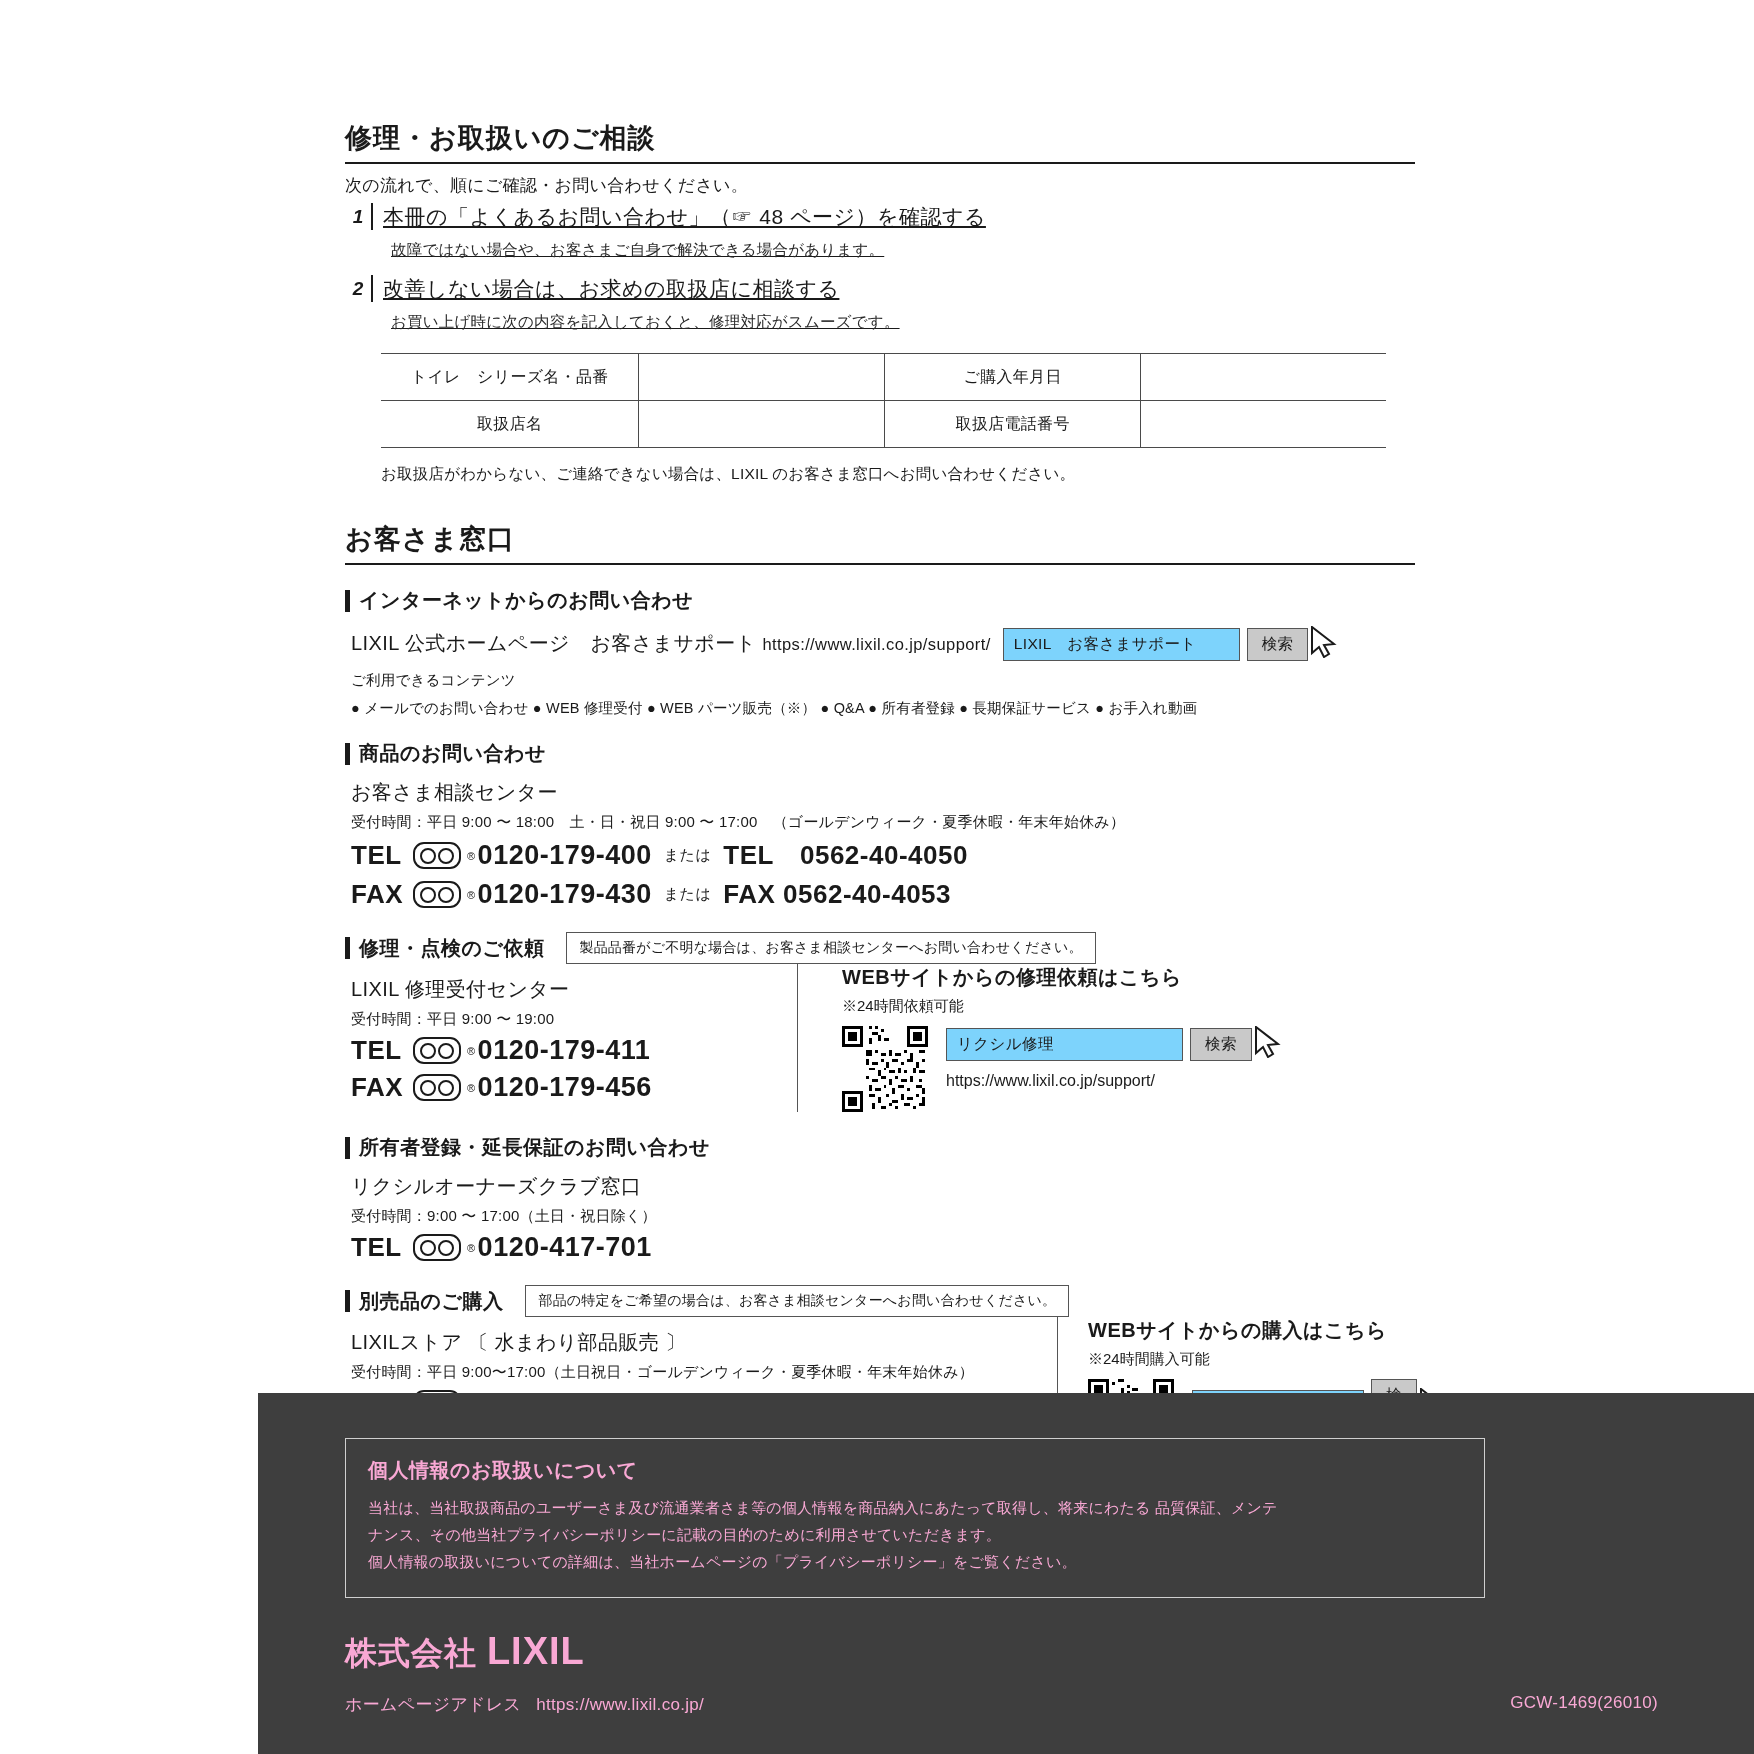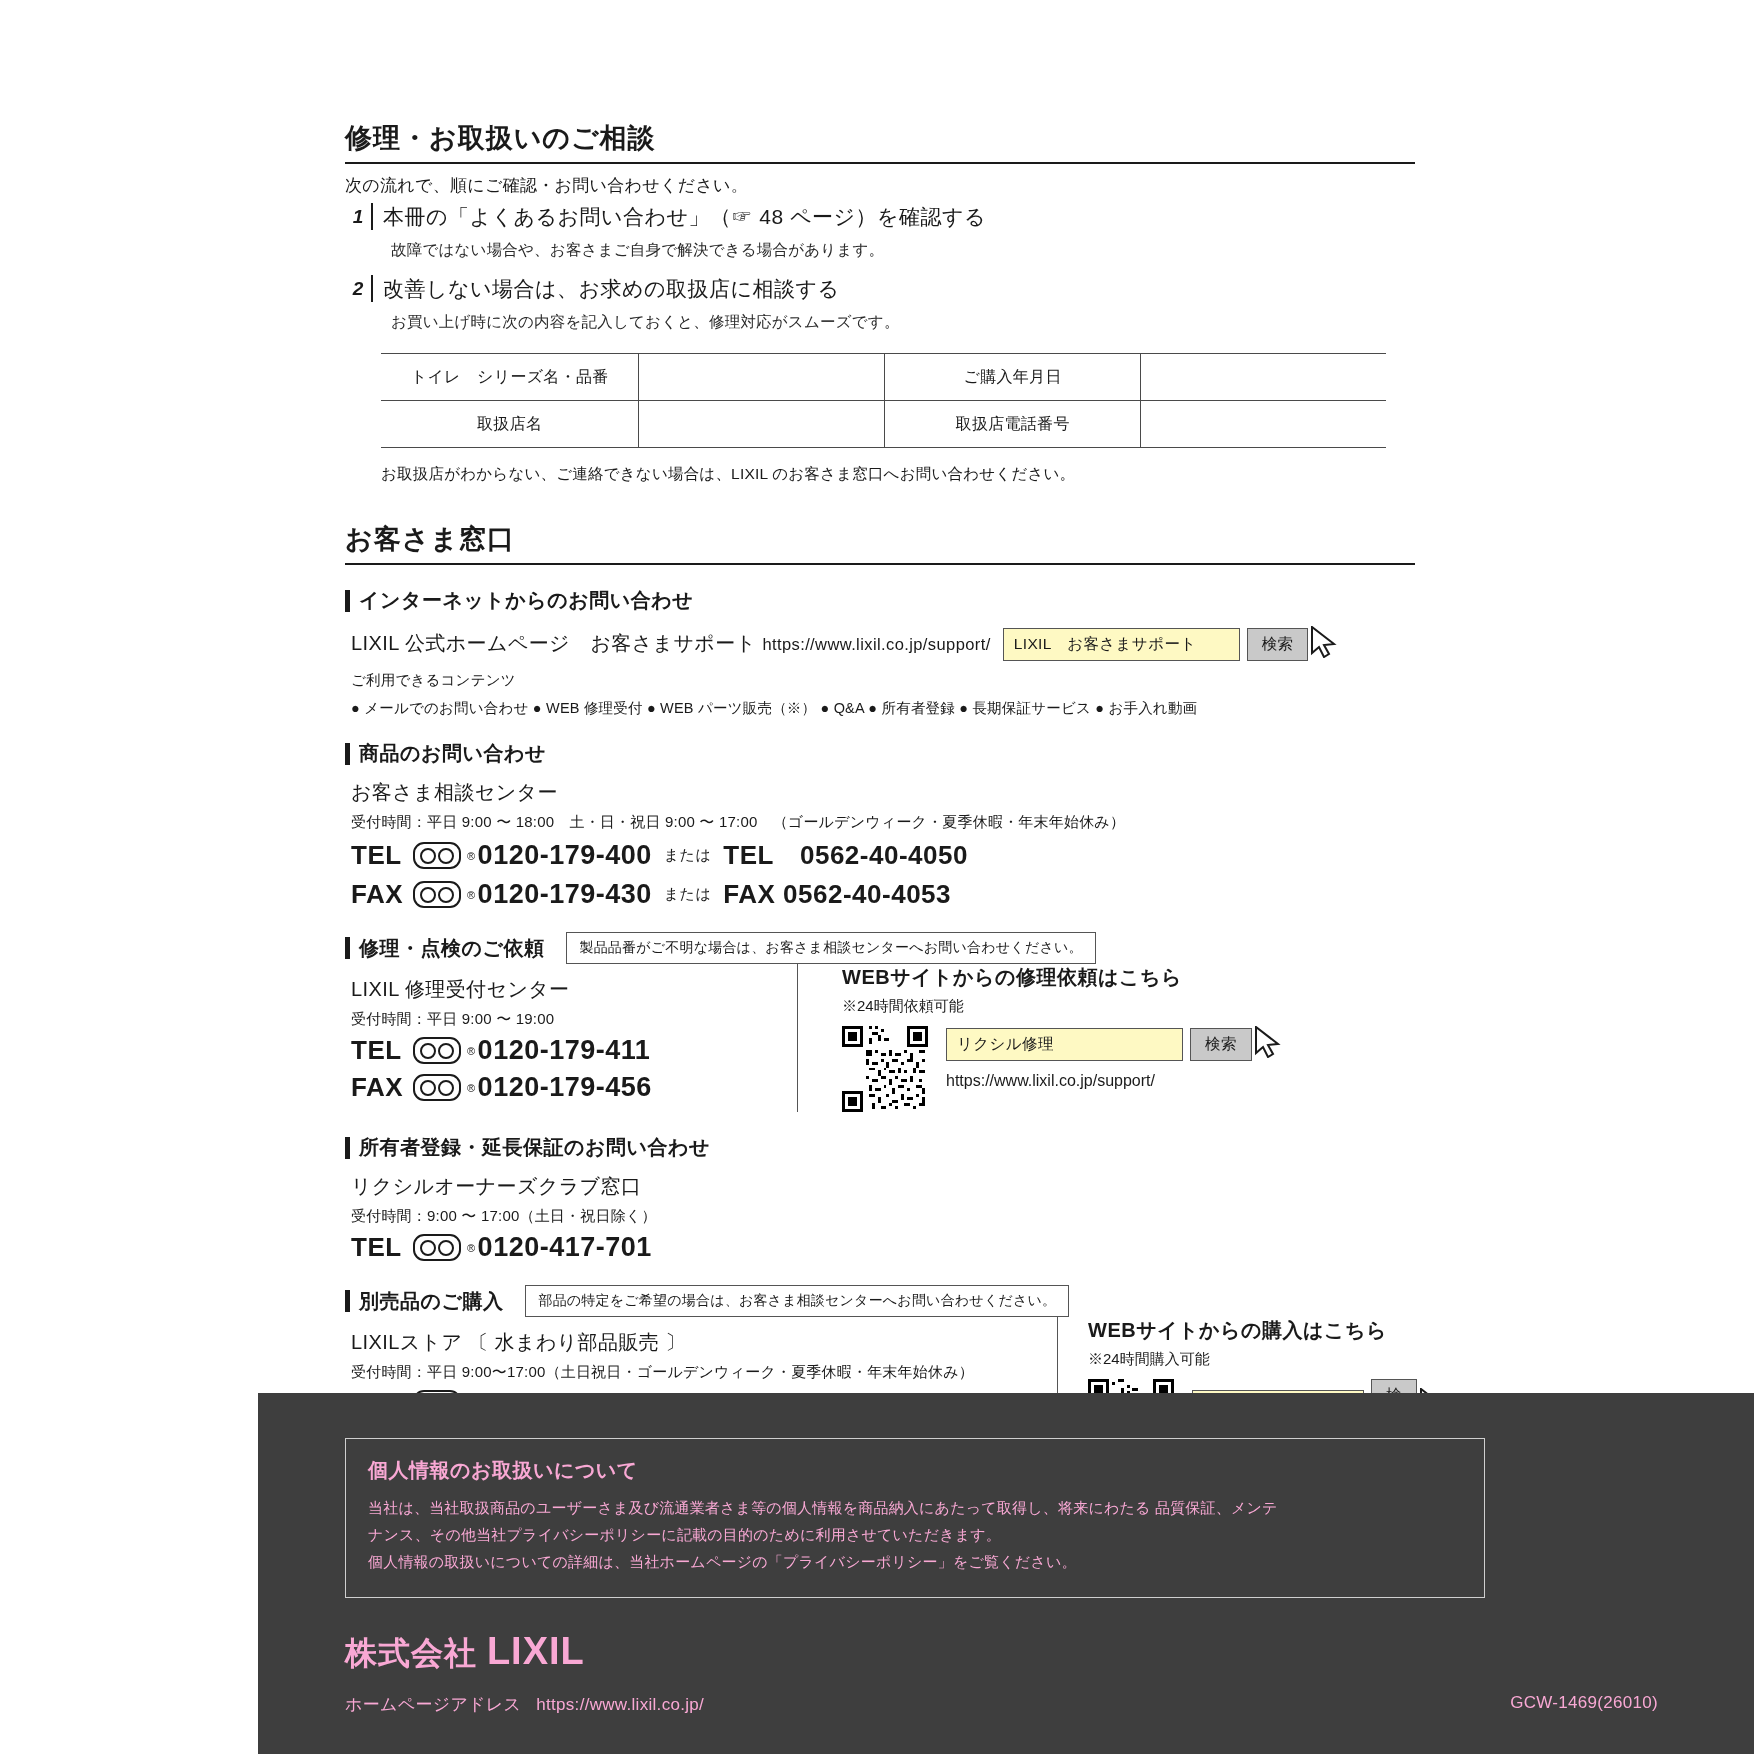--- a/index.html
+++ b/index.html
@@ -54,21 +54,21 @@
     width: 26px;
     text-align: center;
     font-size: 19px;
     font-style: italic;
     font-weight: bold;
     border-right: 2px solid #1a1a1a;
     line-height: 27px;
     margin-right: 10px;
     flex: none;
   }
-  .step-body { flex: 1; padding-top: 0; }
+  .step-body { flex: 1; padding-top: 0; text-decoration: underline; }
   .step-title {
     font-size: 21px;
     letter-spacing: 0.5px;
     line-height: 28px;
   }
   .step-sub {
     font-size: 15.5px;
     color: #2a2a2a;
     margin-top: 9px;
     margin-left: 8px;
@@ -145,21 +145,21 @@
 
   
   .searchrow {
     display: inline-flex;
     align-items: center;
     vertical-align: middle;
     margin-left: 6px;
   }
   .searchbox {
     border: 1.3px solid #555;
-    background: #fef9c3;
+    background: #7dd3fc;
     font-size: 15.5px;
     padding: 5px 10px;
     min-width: 215px;
     letter-spacing: 0.4px;
   }
   .searchbtn {
     border: 1.3px solid #555;
     background: #c9c9c9;
     font-size: 15.5px;
     padding: 5px 14px;

